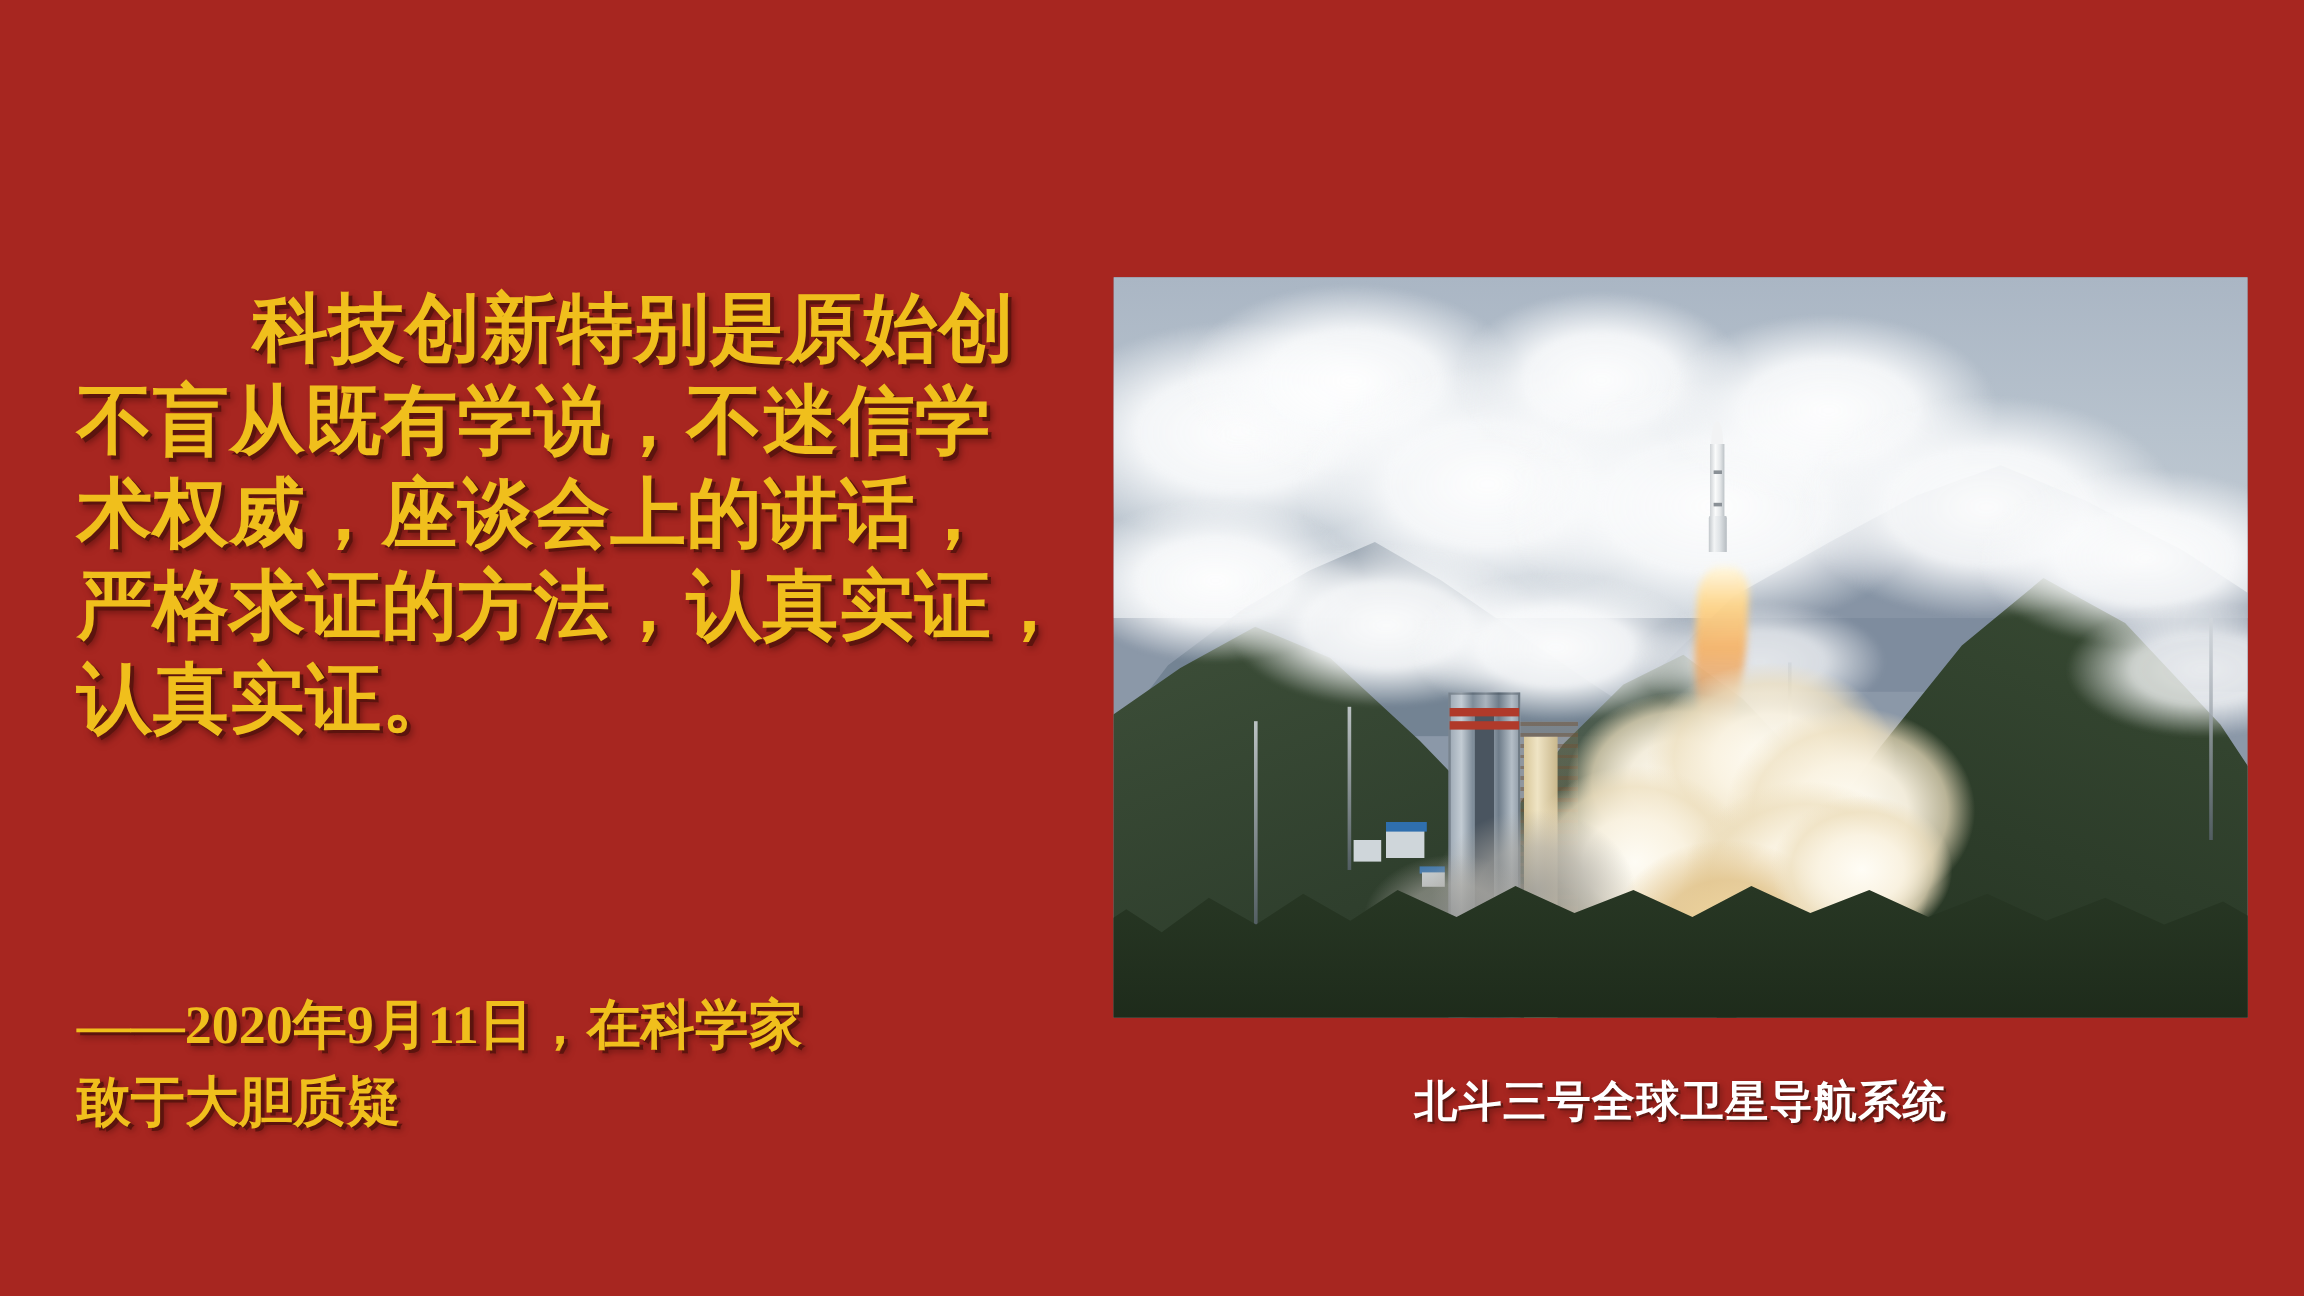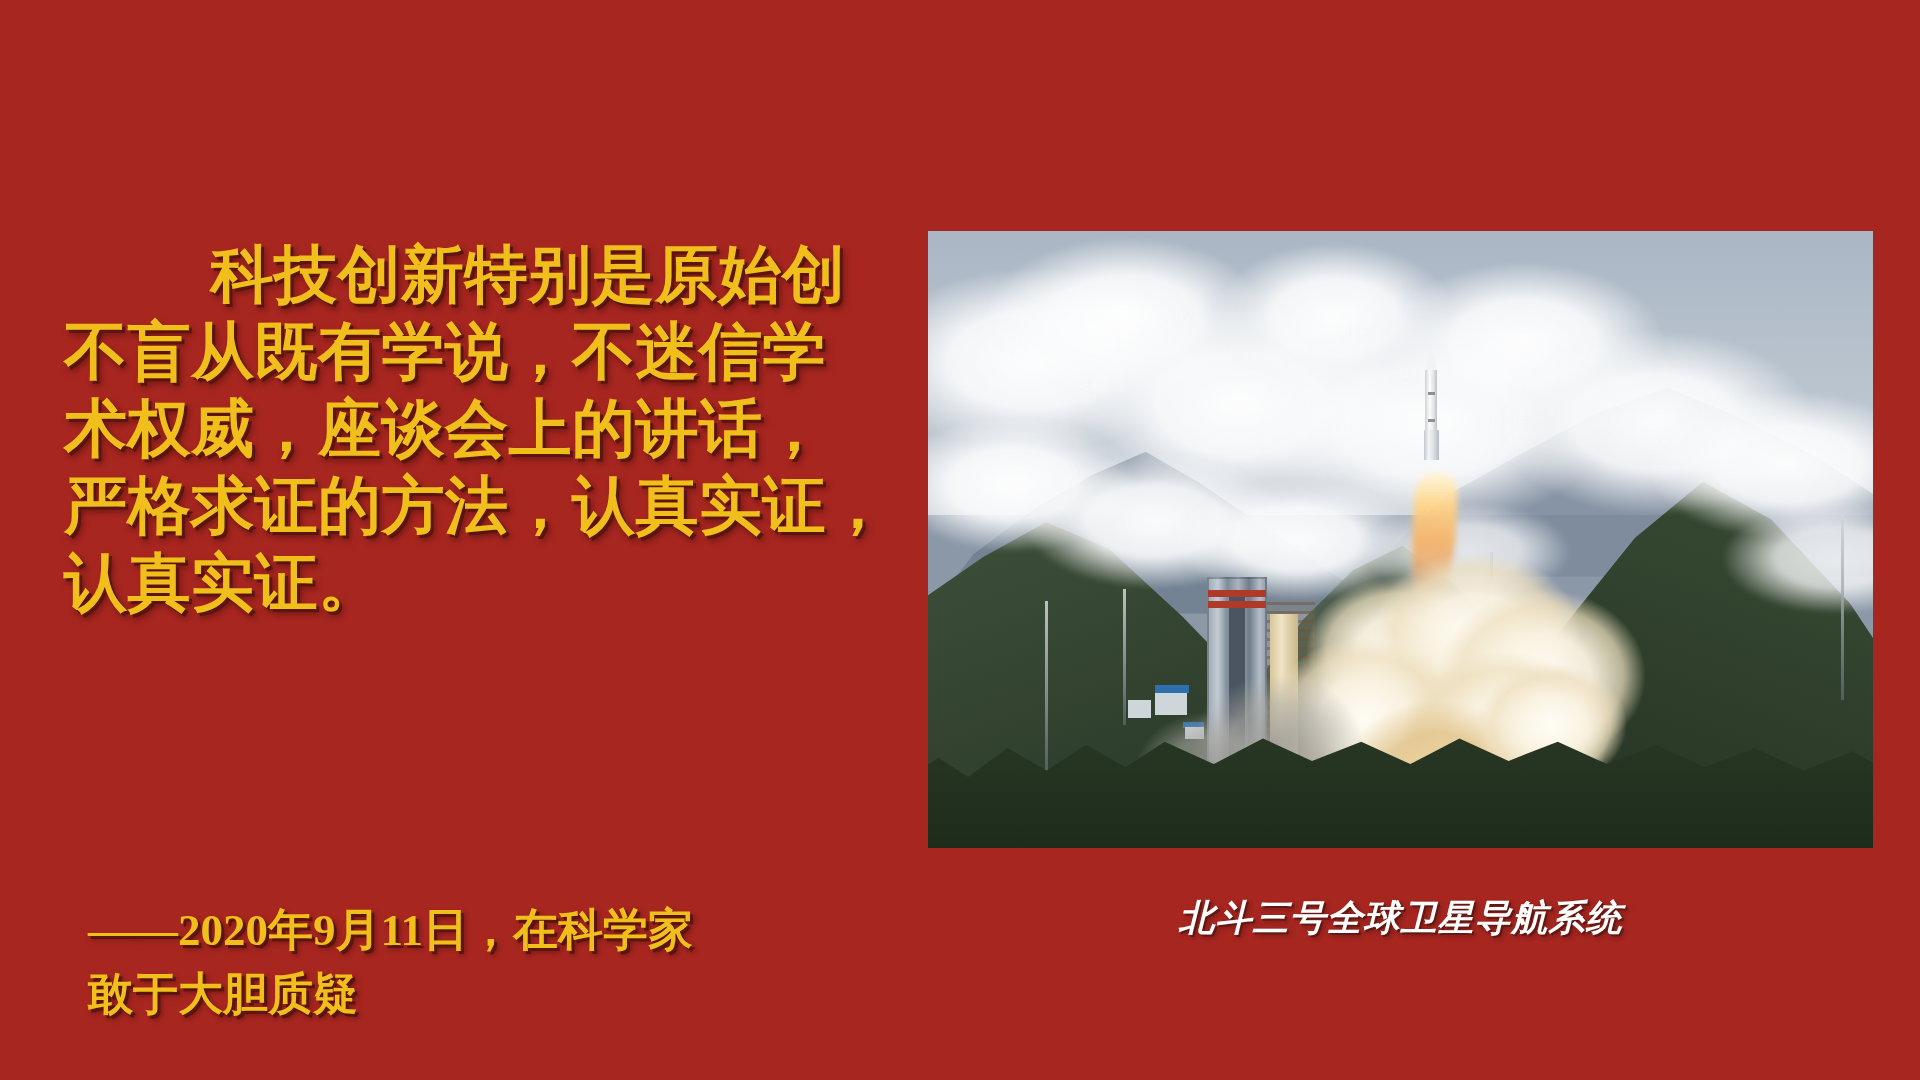--- a/index.html
+++ b/index.html
@@ -35,23 +35,22 @@
     text-shadow:
        3px 3px 0 rgba(90, 20, 14, 0.95),
        4px 5px 6px rgba(60, 10, 8, 0.55);
   }
   .quote-line.indented { text-indent: 128px; text-align: center; }
 
   
   #attribution {
     position: absolute;
     left: 64px;
-    top: 898px;
+    top: 822px;
     width: 820px;
-    margin-left: 24px;
   }
   .attr-line {
     color: #f0bf1c;
     font-family: "Liberation Serif", "DejaVu Serif", serif;
     font-weight: 700;
     font-size: 45px;
     line-height: 64px;
     white-space: pre;
     text-shadow:
        3px 3px 0 rgba(90, 20, 14, 0.95),
@@ -238,21 +237,20 @@
     color: #ffffff;
     font-family: "Liberation Sans", "DejaVu Sans", sans-serif;
     font-weight: 700;
     font-size: 36px;
     line-height: 52px;
     letter-spacing: 1px;
     white-space: pre;
     text-shadow:
        2px 2px 0 rgba(92, 24, 18, .9),
        3px 3px 5px rgba(60, 10, 8, .45);
-    font-style: italic;
   }
 </style>
 </head>
 <body>
 
 <div id="slide">
 
   <div id="quote-block">
     <div class="quote-line indented">科技创新特别是原始创</div>
     <div class="quote-line">不盲从既有学说，不迷信学</div>

